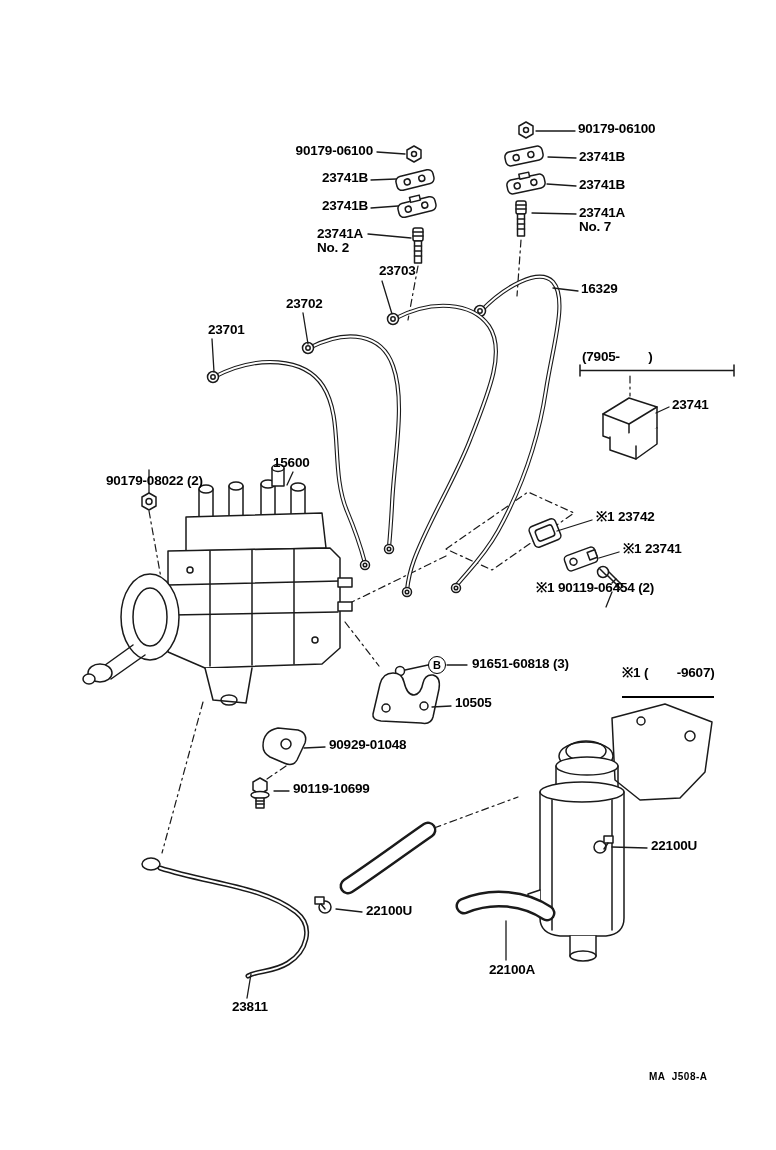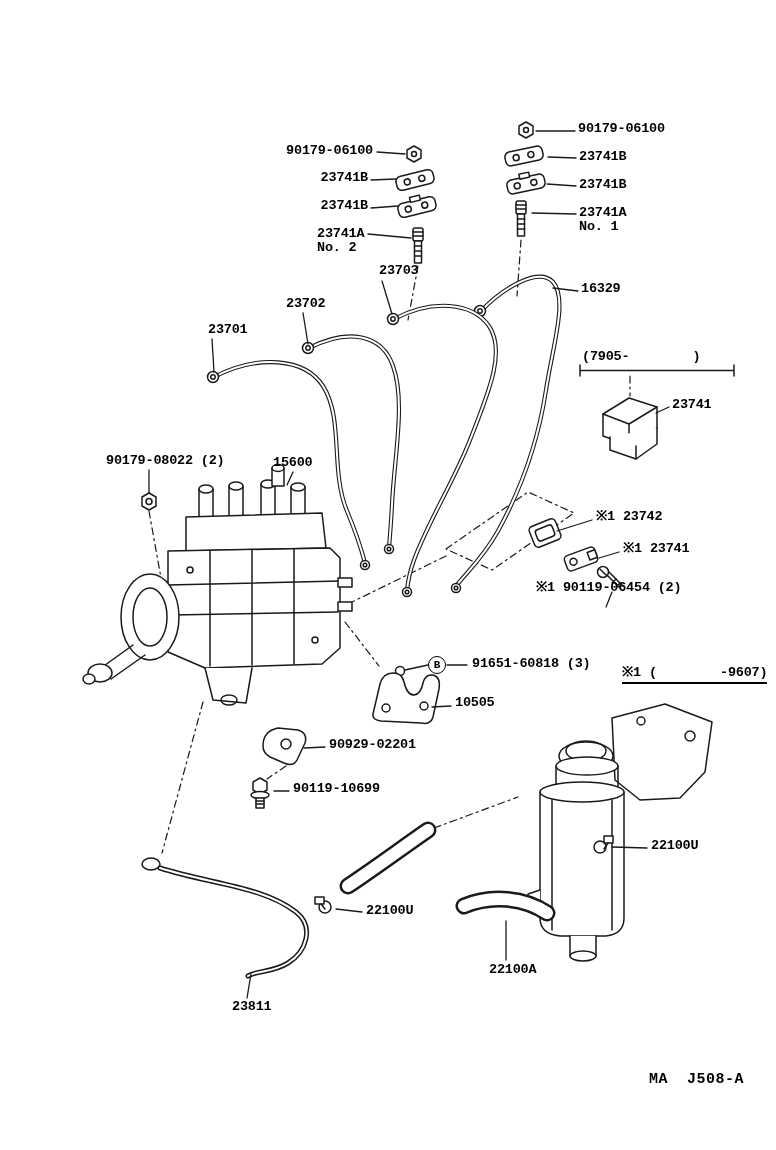--- a/index.html
+++ b/index.html
@@ -1,27 +1,27 @@
 <!DOCTYPE html>
 <html><head>
 <meta charset="utf-8">
 <style>
   * { margin:0; padding:0; box-sizing:border-box; }
   html,body { background:#ffffff; }
   .stage {
     position:relative; width:776px; height:1150px; background:#ffffff;
-    font-family:Liberation Mono, monospace; overflow:hidden;
+    font-family:Liberation Sans, sans-serif; overflow:hidden;
   }
   svg.art { position:absolute; left:0; top:0; }
   .lbl {
     position:absolute; font-weight:700; font-size:13.5px; color:#000;
     white-space:pre; letter-spacing:-0.2px; line-height:1.05;
   }
-  .lbl.footer { font-size:15px; letter-spacing:0.5px; }
-  .lbl.underline { border-bottom:2px solid #000; padding-bottom:2px; }
+  .lbl.footer { font-size:10px; letter-spacing:0.5px; }
+  .lbl.underline { border-bottom:2px solid #000; padding-bottom:16px; }
   .circle-b {
     position:absolute; width:18px; height:18px; border:1.7px solid #000; border-radius:50%;
     display:flex; align-items:center; justify-content:center;
     font-size:11px; font-weight:700; color:#000; background:#fff;
   }
 </style>
 </head>
 <body>
 
 <div class="stage">
@@ -286,52 +286,52 @@
         <line x1="506" y1="960" x2="506" y2="921"></line>
         <line x1="247" y1="998" x2="251" y2="974"></line>
       </g>
     </g>
   </svg>
 
   <div class="lbl" style="left:578px;top:122px">90179-06100</div>
   <div class="lbl" style="left:579px;top:150px">23741B</div>
   <div class="lbl" style="left:579px;top:178px">23741B</div>
   <div class="lbl" style="left:579px;top:206px">23741A</div>
-  <div class="lbl" style="left:579px;top:220px">No. 1</div>
+  <div class="lbl" style="left:579px;top:220px">No. 7</div>
 
   <div class="lbl" style="right:403px;top:144px">90179-06100</div>
   <div class="lbl" style="right:408px;top:171px">23741B</div>
   <div class="lbl" style="right:408px;top:199px">23741B</div>
   <div class="lbl" style="left:317px;top:227px">23741A</div>
   <div class="lbl" style="left:317px;top:241px">No. 2</div>
 
   <div class="lbl" style="left:379px;top:264px">23703</div>
   <div class="lbl" style="left:286px;top:297px">23702</div>
   <div class="lbl" style="left:208px;top:323px">23701</div>
   <div class="lbl" style="left:581px;top:282px">16329</div>
 
   <div class="lbl" style="left:582px;top:350px">(7905-        )</div>
   <div class="lbl" style="left:672px;top:398px">23741</div>
 
-  <div class="lbl" style="left:106px;top:454px">90179-08022 (2)</div>
+  <div class="lbl" style="left:106px;top:474px">90179-08022 (2)</div>
   <div class="lbl" style="left:273px;top:456px">15600</div>
 
   <div class="lbl" style="left:596px;top:510px">※1 23742</div>
   <div class="lbl" style="left:623px;top:542px">※1 23741</div>
   <div class="lbl" style="left:536px;top:581px">※1 90119-06454 (2)</div>
 
   <div class="circle-b" style="left:428px;top:656px">
     <span>B</span>
   </div>
   <div class="lbl" style="left:472px;top:657px">91651-60818 (3)</div>
 
   <div class="lbl" style="left:455px;top:696px">10505</div>
   <div class="lbl underline" style="left:622px;top:666px">※1 (        -9607)</div>
 
-  <div class="lbl" style="left:329px;top:738px">90929-02201</div>
+  <div class="lbl" style="left:329px;top:738px">90929-01048</div>
   <div class="lbl" style="left:293px;top:782px">90119-10699</div>
 
   <div class="lbl" style="left:651px;top:839px">22100U</div>
   <div class="lbl" style="left:366px;top:904px">22100U</div>
   <div class="lbl" style="left:489px;top:963px">22100A</div>
   <div class="lbl" style="left:232px;top:1000px">23811</div>
 
   <div class="lbl footer" style="left:649px;top:1072px">MA  J508-A</div>
 
 </div>

